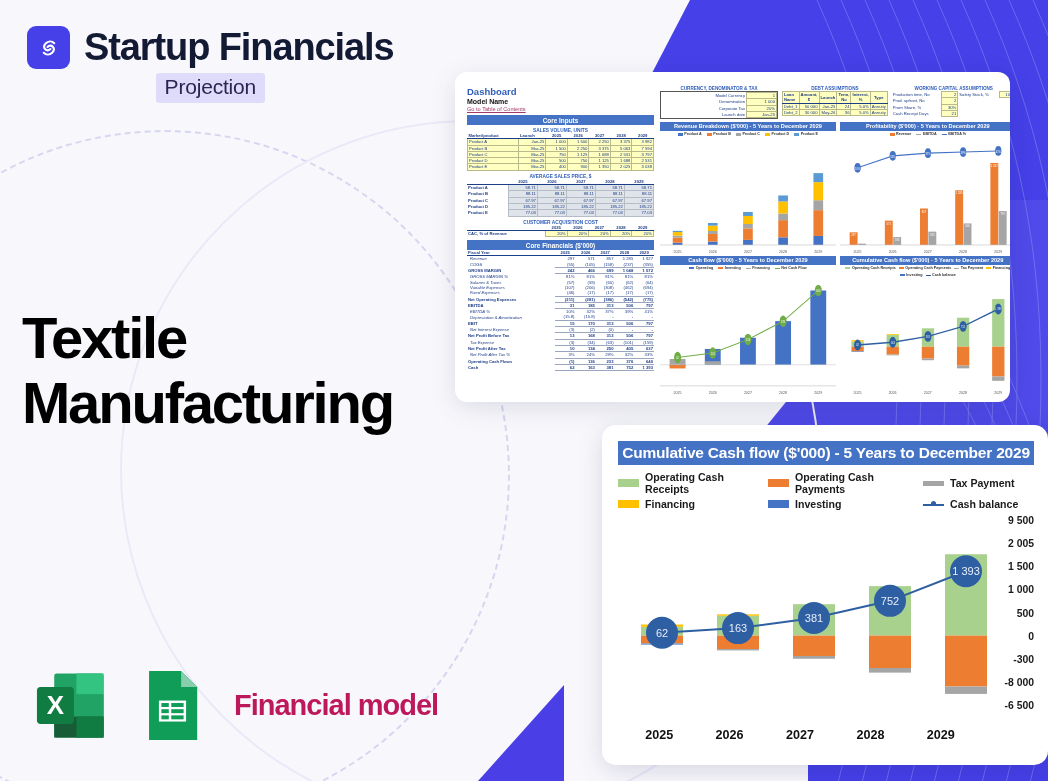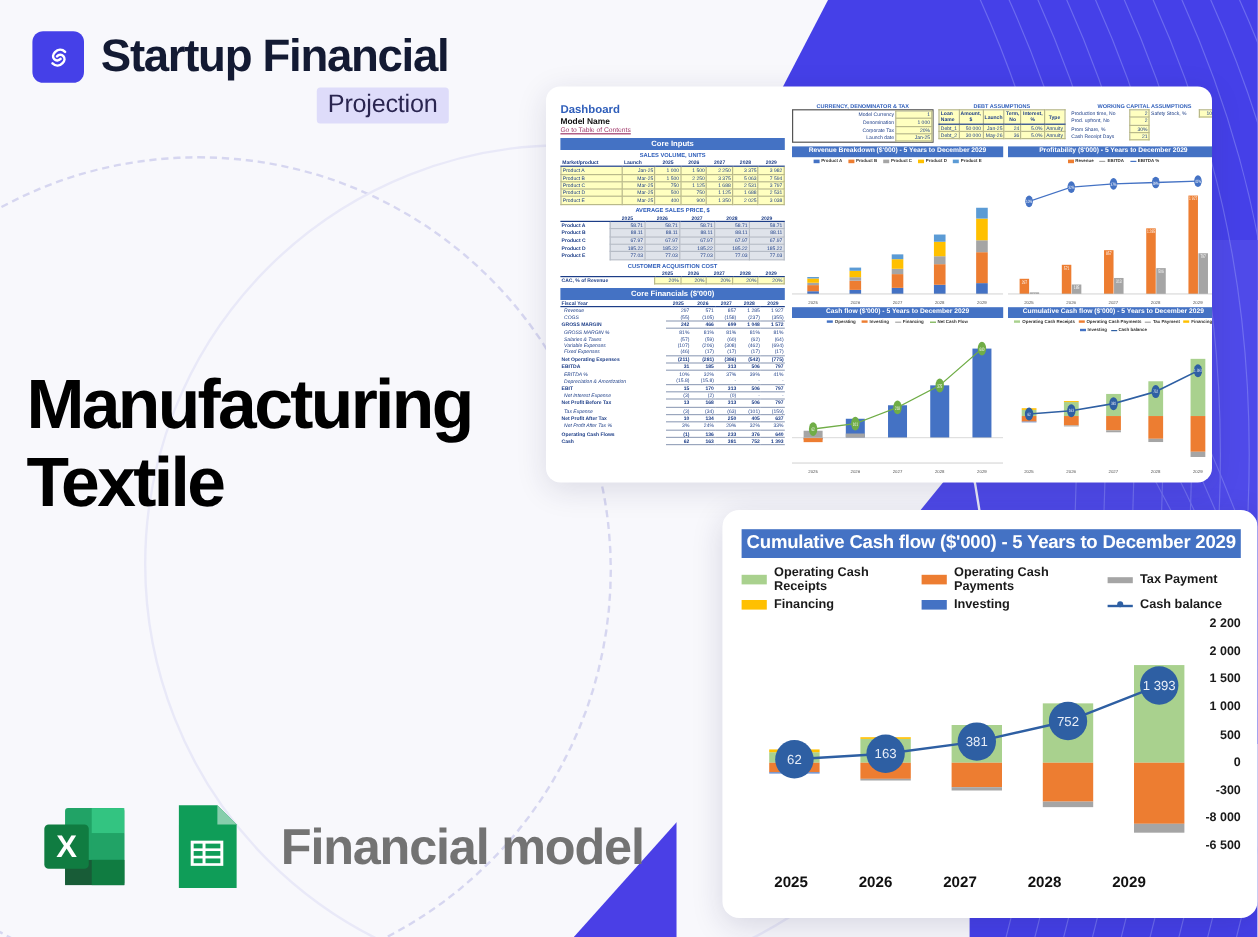--- a/index.html
+++ b/index.html
@@ -46,36 +46,36 @@
   .logo-block{ position:absolute; left:27px; top:26px; z-index:5;}
   .logo-row{ display:flex; align-items:center; gap:14px;}
   .logo-mark{
     width:43px;height:43px;border-radius:9px;background:#4540e8;
     display:flex;align-items:center;justify-content:center;flex:0 0 auto;
   }
   .logo-title{
     font-size:38px;font-weight:700;color:#131a33;letter-spacing:-1.1px;
     white-space:nowrap; font-family:"Liberation Sans",sans-serif;
   }
-  .logo-sub-wrap{ display:flex; justify-content:flex-end; margin-top:4px; }
+  .logo-sub-wrap{ display:flex; justify-content:center; margin-top:4px; }
   .logo-sub{
     background:#dedcfa;color:#2a2550;font-size:21px;padding:2px 9px 4px 9px;
     border-radius:3px; letter-spacing:-.2px;
   }
 
   
   .hero-title{
     position:absolute;left:22px;top:306px;z-index:5;
     font-size:58px;line-height:1.12;font-weight:700;color:#000;
     letter-spacing:-2.2px;
   }
 
   
   .footer{ position:absolute;left:32px;bottom:36px;z-index:5;display:flex;align-items:center;gap:22px;}
-  .footer-label{ font-size:42px;font-weight:700;color:#737373;letter-spacing:-1px;text-align:right;}
+  .footer-label{ font-size:29px;font-weight:700;color:#be185d;letter-spacing:-1px;text-align:right;}
 
   
   .dash-card{
     position:absolute; left:455px; top:72px; width:555px; height:330px;
     background:#fff;border-radius:12px;z-index:4;
     box-shadow:0 6px 26px rgba(30,30,80,.13);
     padding:14px 12px 8px 12px; overflow:hidden;
   }
   .xl { font-family:"Liberation Sans",sans-serif; }
   .dash-grid{ display:flex; gap:6px; height:100%; }
@@ -183,30 +183,30 @@
 </div>
 
 <div class="logo-block">
   <div class="logo-row">
     <div class="logo-mark">
       <svg width="28" height="28" viewBox="0 0 32 32">
         <path d="M22 10.5c-3-3-7-2.4-9.6.2-2.2 2.2-2.4 5-0.7 6.8 1.7 1.8 4.3 1.4 6-.3" fill="none" stroke="#fff" stroke-width="2.4" stroke-linecap="round"></path>
         <path d="M10 21.5c3 3 7 2.4 9.6-.2 2.2-2.2 2.4-5 .7-6.8-1.7-1.8-4.3-1.4-6 .3" fill="none" stroke="#fff" stroke-width="2.4" stroke-linecap="round"></path>
       </svg>
     </div>
-    <div class="logo-title">Startup Financial</div>
+    <div class="logo-title">Startup Financials</div>
   </div>
   <div class="logo-sub-wrap">
     <span class="logo-sub">Projection</span>
   </div>
 </div>
 
 <div class="hero-title">
+  <div>Textile</div>
   <div>Manufacturing</div>
-  <div>Textile</div>
 </div>
 
 <div class="footer">
   <svg width="79" height="79" viewBox="0 0 64 64">
     <rect x="18" y="6" width="40" height="52" rx="2" fill="#21a366"></rect>
     <rect x="36" y="6" width="22" height="17" fill="#33c481"></rect>
     <rect x="36" y="23" width="22" height="18" fill="#21a366"></rect>
     <rect x="18" y="41" width="40" height="17" fill="#185c37"></rect>
     <rect x="36" y="41" width="22" height="17" fill="#107c41"></rect>
     <rect x="4" y="17" width="30" height="30" rx="3" fill="#107c41"></rect>
@@ -959,22 +959,22 @@
         <circle cx="114" cy="108.08624999999999" r="16" fill="#2e5fa3"></circle>
         <text x="114" y="112.04624999999999" font-size="11" fill="#e8eef8" text-anchor="middle" font-family="Liberation Sans, sans-serif">163</text>
         <circle cx="190" cy="98.00375" r="16" fill="#2e5fa3"></circle>
         <text x="190" y="101.96374999999999" font-size="11" fill="#e8eef8" text-anchor="middle" font-family="Liberation Sans, sans-serif">381</text>
         <circle cx="266" cy="80.84500000000001" r="16" fill="#2e5fa3"></circle>
         <text x="266" y="84.805" font-size="11" fill="#e8eef8" text-anchor="middle" font-family="Liberation Sans, sans-serif">752</text>
         <circle cx="342" cy="51.19875000000002" r="16" fill="#2e5fa3"></circle>
         <text x="342" y="55.15875000000002" font-size="11" fill="#e8eef8" text-anchor="middle" font-family="Liberation Sans, sans-serif">1 393</text>
       </svg>
     <div class="cc-axis" id="cc-axis">
-        <div style="top: 0%;">2 200</div>
-        <div style="top: 12.5%;">2 000</div>
+        <div style="top: 0%;">9 500</div>
+        <div style="top: 12.5%;">2 005</div>
         <div style="top: 25%;">1 500</div>
         <div style="top: 37.5%;">1 000</div>
         <div style="top: 50%;">500</div>
         <div style="top: 62.5%;">0</div>
         <div style="top: 75%;">-300</div>
         <div style="top: 87.5%;">-8 000</div>
         <div style="top: 100%;">-6 500</div>
       </div>
     <div class="cc-xlabels" id="cc-xlabels">
         <div>2025</div>

